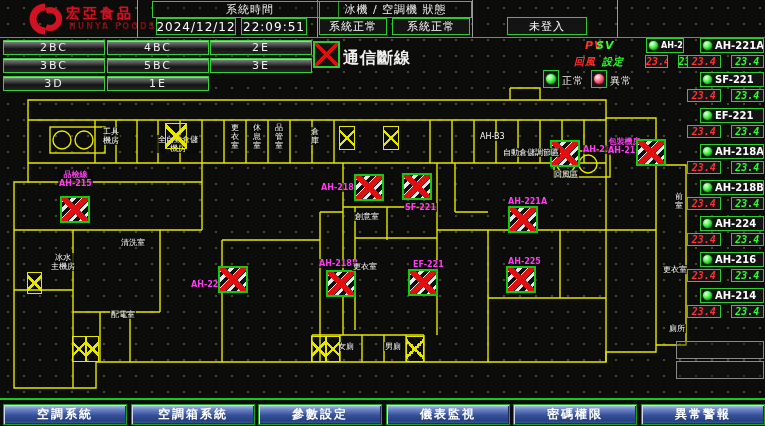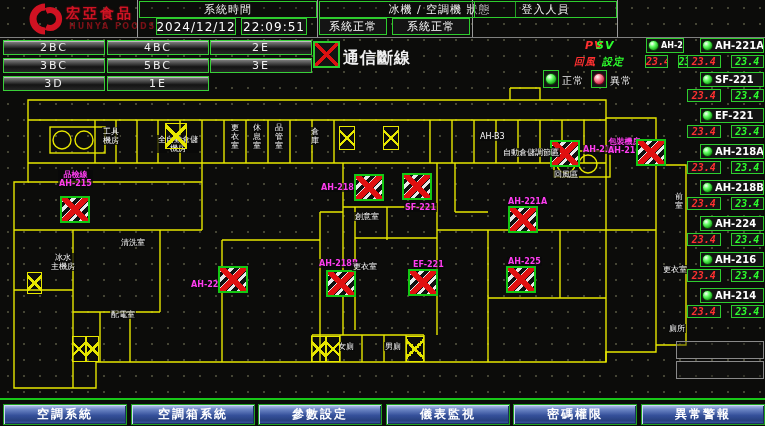--- a/index.html
+++ b/index.html
@@ -113,28 +113,28 @@
     </svg>
     <div id="brand">宏亞食品</div>
     <div id="brand-en">HUNYA FOODS</div>
 
     <div class="vline" style="left:137px;top:0;height:37px;"></div>
     <div class="vline" style="left:317px;top:0;height:37px;"></div>
     <div class="vline" style="left:472px;top:0;height:37px;"></div>
     <div class="vline" style="left:617px;top:0;height:37px;"></div>
     <div class="hline" style="left:0;top:37px;width:765px;background:#808080;"></div>
 
-    <div class="sec-title" style="left:139px;width:176px;">系統時間</div>
-    <div class="sec-title" style="left:319px;width:151px;padding-left:44px;">冰機 / 空調機 狀態</div>
-    <div class="sec-title" style="left:474px;width:141px;">登入人員</div>
+    <div class="sec-title" style="left:152px;width:176px;padding-left:9px;">系統時間</div>
+    <div class="sec-title" style="left:319px;width:151px;">冰機 / 空調機 狀態</div>
 
     <div class="gbox" style="left:156px;top:18px;width:78px;height:15px;font-size:12px;">2024/12/12</div>
     <div class="gbox" style="left:241px;top:18px;width:64px;height:15px;font-size:12px;">22:09:51</div>
     <div class="gbox" style="left:319px;top:18px;width:66px;height:15px;">系統正常</div>
     <div class="gbox" style="left:392px;top:18px;width:76px;height:15px;">系統正常</div>
+    <div class="gbox" style="left:507px;top:17px;width:78px;height:16px;">未登入</div>
   </div>
 
   <div id="floor-nav">
       <div class="nav-btn" style="left: 3px; top: 40px;">2BC</div>
       <div class="nav-btn" style="left: 107px; top: 40px;">4BC</div>
       <div class="nav-btn" style="left: 210px; top: 40px;">2E</div>
       <div class="nav-btn" style="left: 3px; top: 58px;">3BC</div>
       <div class="nav-btn" style="left: 107px; top: 58px;">5BC</div>
       <div class="nav-btn" style="left: 210px; top: 58px;">3E</div>
       <div class="nav-btn" style="left: 3px; top: 76px;">3D</div>

